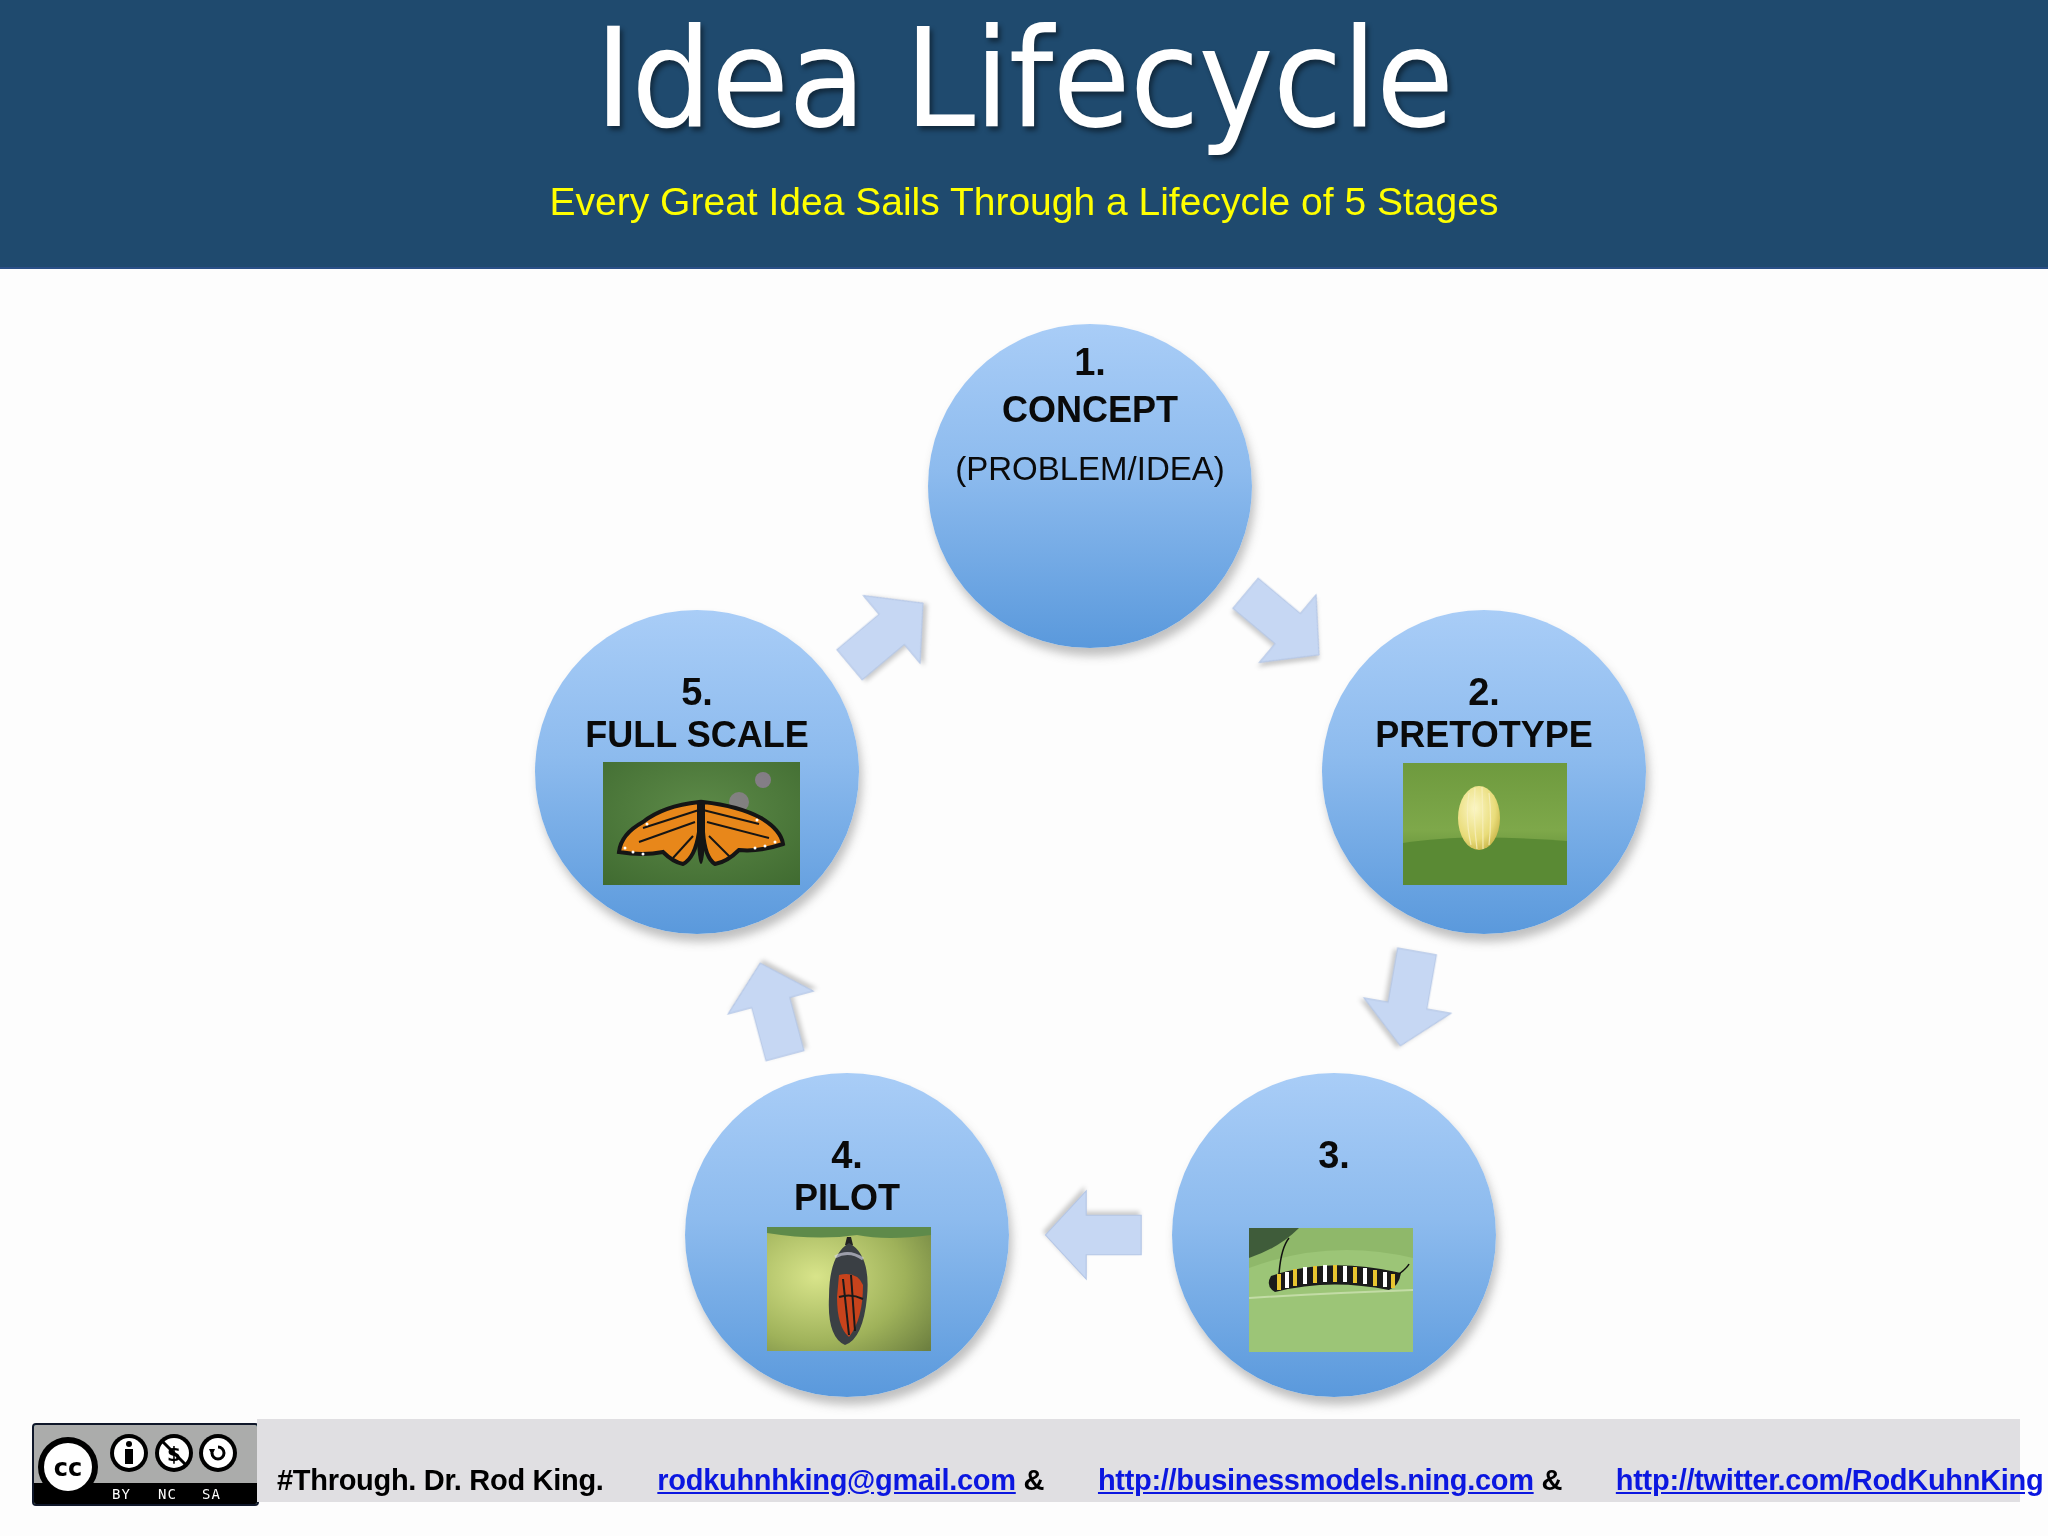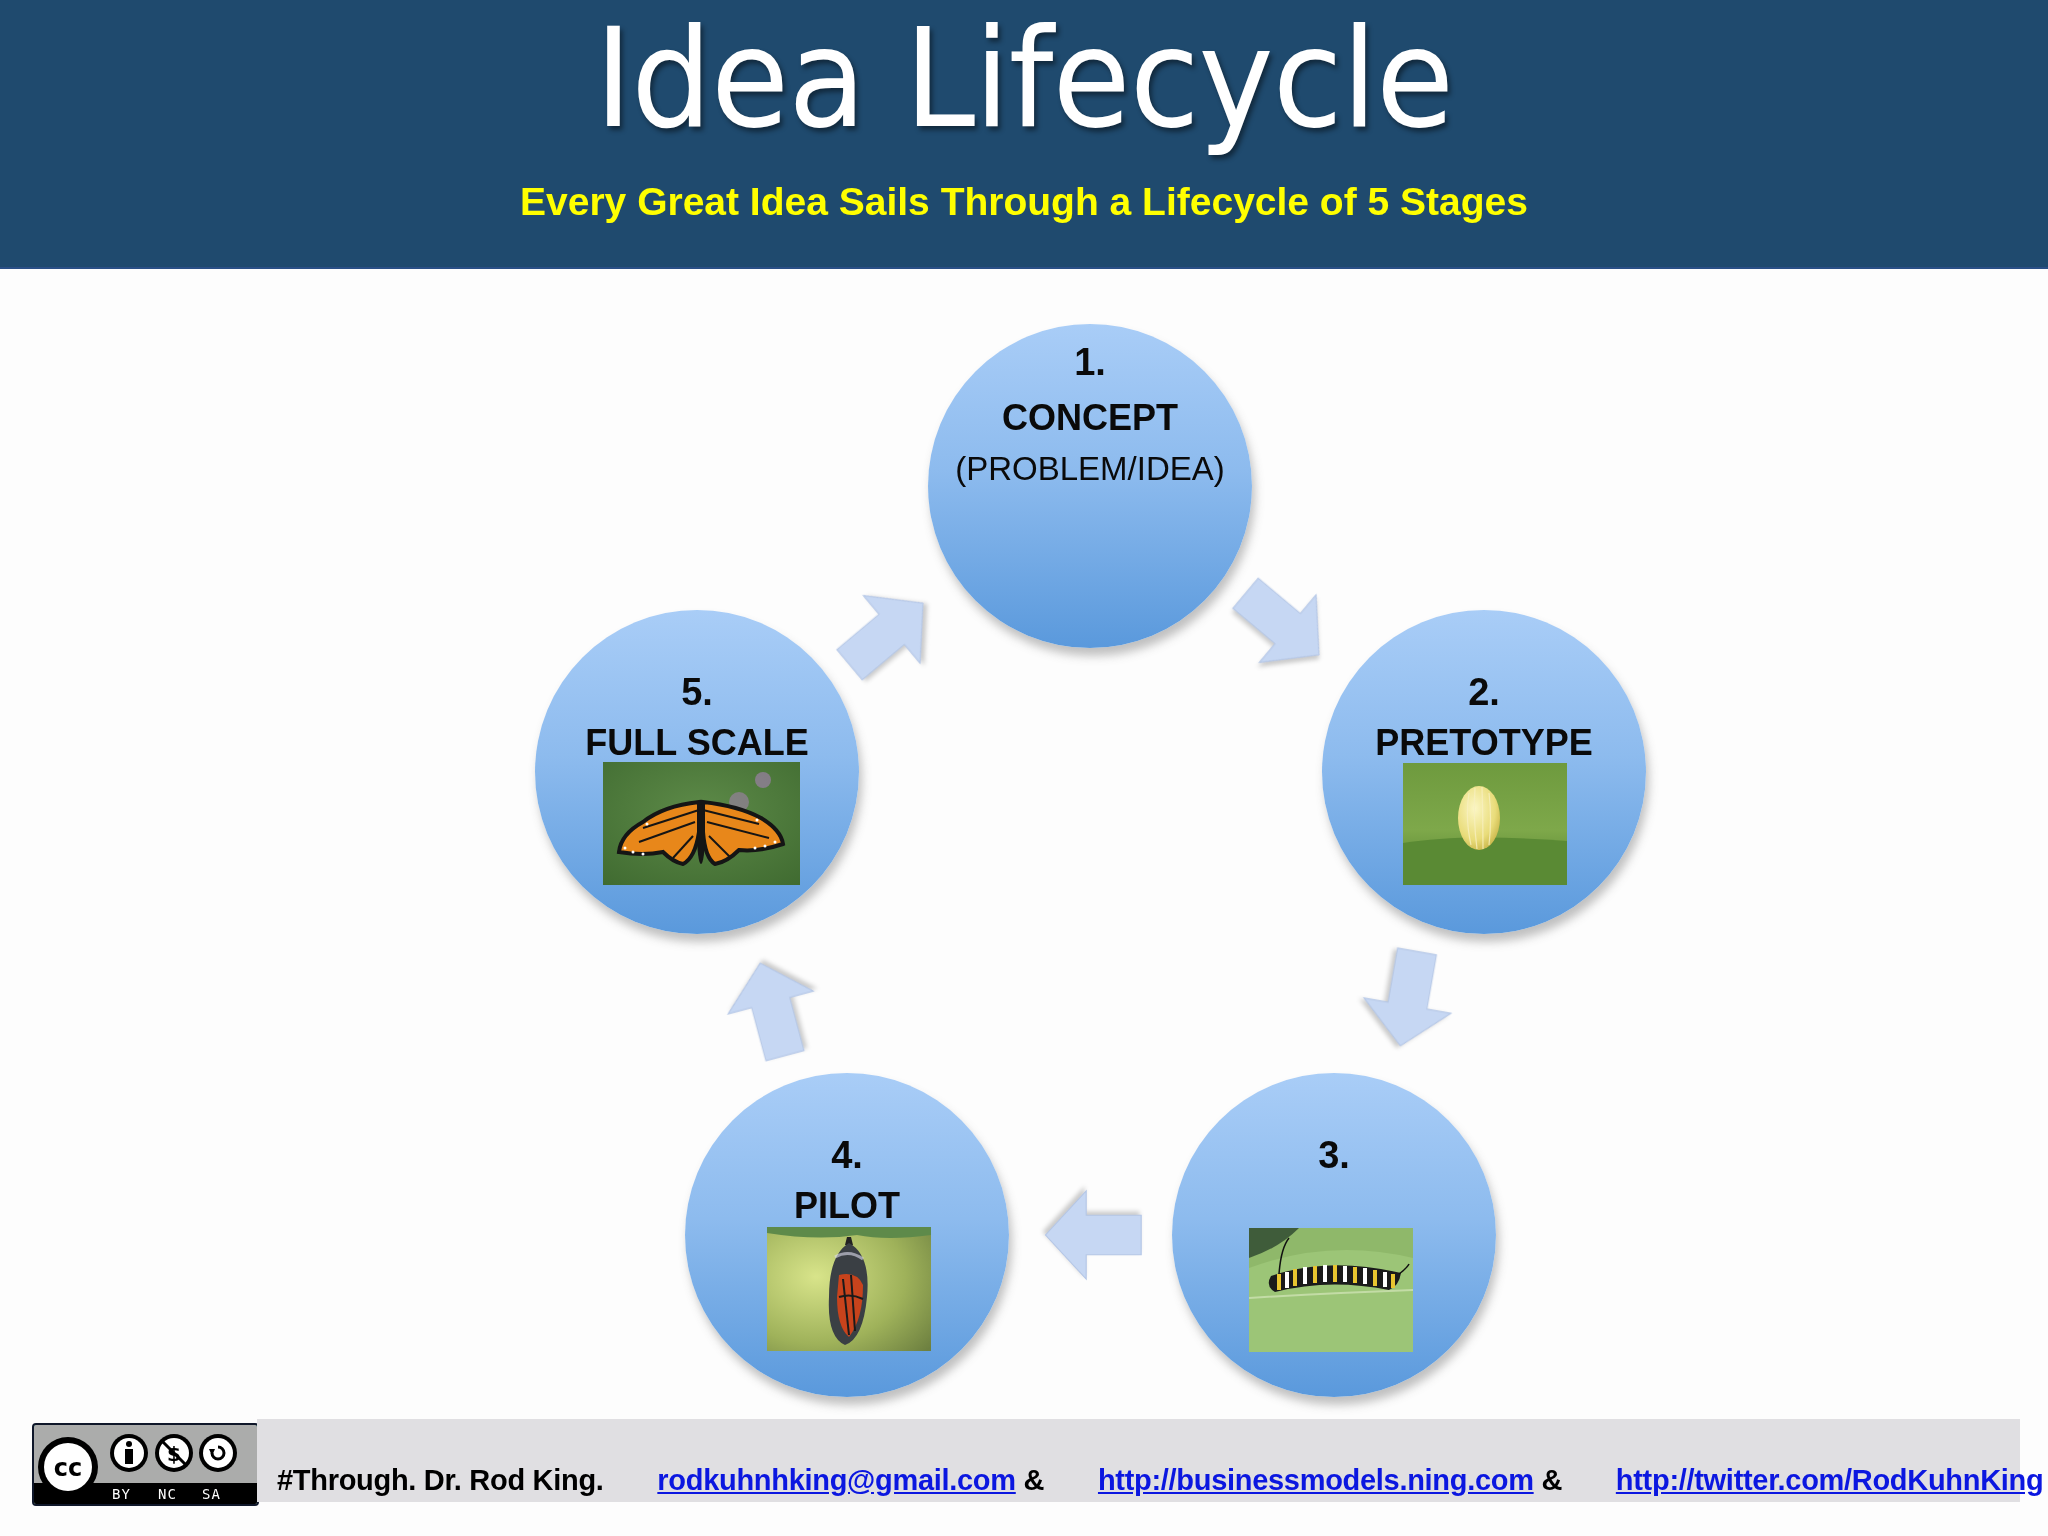--- a/index.html
+++ b/index.html
@@ -17,35 +17,35 @@
   .title {
     position: absolute; left: 0; top: 4px; width: 2048px; text-align: center;
     color: #ffffff; font-size: 138px; font-weight: normal; line-height: 150px;
     letter-spacing: -1px;
     text-shadow: 3px 4px 5px rgba(0,0,0,0.45);
     font-family: "DejaVu Sans", sans-serif;
     transform: scaleX(0.92);
   }
   .subtitle {
     position: absolute; left: 0; top: 174px; width: 2048px; text-align: center;
-    color: #ffff00; font-size: 39px; font-weight: bold; line-height: 56px;
+    color: #ffff00; font-size: 39px; font-weight: normal; line-height: 56px;
     font-family: "Liberation Sans", sans-serif;
   }
 
   .stage {
     position: absolute; width: 324px; height: 324px; border-radius: 50%;
     background: linear-gradient(to bottom, #a9cdf7 0%, #8dbbee 45%, #5a99dc 100%);
     box-shadow: 3px 8px 10px rgba(80,80,80,0.35);
     text-align: center; color: #0a0a0a;
   }
   .stage .num {
     position: absolute; left: 0; width: 100%; font-weight: bold; font-size: 38px; line-height: 42px;
   }
   .stage .name {
-    position: absolute; left: 0; width: 100%; font-weight: bold; font-size: 36px; line-height: 42px; margin-top: 8px;
+    position: absolute; left: 0; width: 100%; font-weight: bold; font-size: 36px; line-height: 42px;
   }
   .stage .sub {
     position: absolute; left: 0; width: 100%; font-size: 33px; line-height: 34px;
   }
   .photo {
     position: absolute; overflow: hidden;
   }
 
   .arrow { position: absolute; width: 110px; height: 110px; }
   .arrow svg { width: 100%; height: 100%; overflow: visible; }

